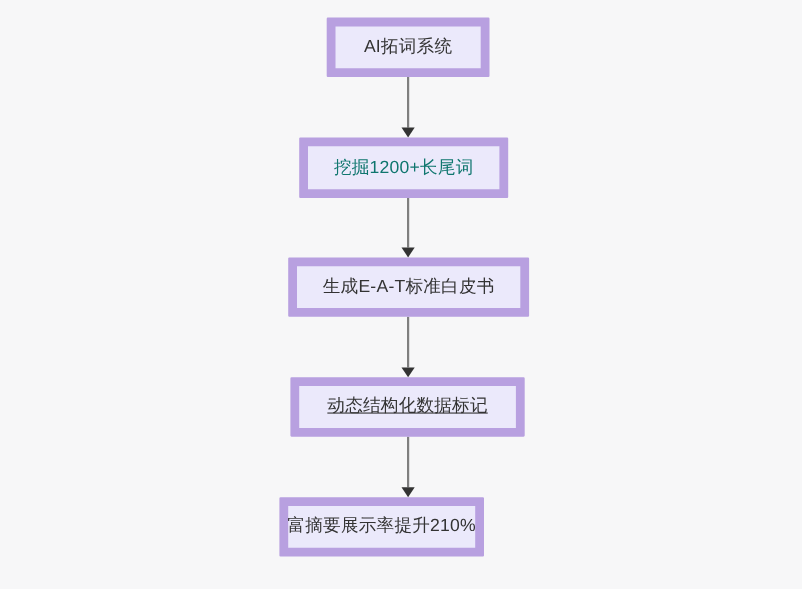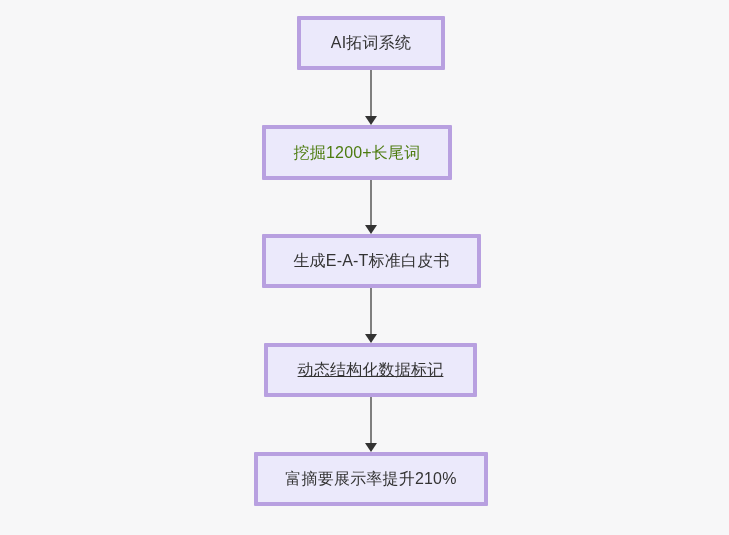--- a/index.html
+++ b/index.html
@@ -16,21 +16,21 @@
   }
   #flowchart-root {
     position: relative;
     width: 729px;
     height: 535px;
   }
   .node {
     position: absolute;
     box-sizing: border-box;
     background: #ebe9fb;
-    border: 4px solid #15803d;
+    border: 8px solid #15803d;
     border-radius: 1px;
     display: flex;
     align-items: center;
     justify-content: center;
     color: #333333;
     font-size: 16px;
     line-height: 1.2;
     letter-spacing: 0.2px;
     white-space: nowrap;
     text-align: center;
@@ -73,29 +73,29 @@
       <g>
         <line class="edge-line" x1="371" y1="397" x2="371" y2="443" stroke="#7f7f7f"></line>
         <polygon class="edge-arrowhead" points="365,443 377,443 371,452" fill="#333333"></polygon>
       </g>
     </svg>
 
   <div class="node" id="node-n1" style="left: 297px; top: 16px; width: 148px; height: 54px; background: rgb(235, 233, 251); border-color: rgb(184, 160, 224); color: rgb(51, 51, 51);">
     <span class="node-label">AI拓词系统</span>
   </div>
 
-  <div class="node" id="node-n2" style="left: 262px; top: 125px; width: 190px; height: 55px; background: rgb(235, 233, 251); border-color: rgb(184, 160, 224); color: #4d7c0f;">
+  <div class="node" id="node-n2" style="left: 272px; top: 125px; width: 190px; height: 55px; background: rgb(235, 233, 251); border-color: rgb(184, 160, 224); color: #0f766e;">
     <span class="node-label">挖掘1200+长尾词</span>
   </div>
 
   <div class="node" id="node-n3" style="left: 262px; top: 234px; width: 219px; height: 54px; background: rgb(235, 233, 251); border-color: rgb(184, 160, 224); color: rgb(51, 51, 51);">
     <span class="node-label">生成E-A-T标准白皮书</span>
   </div>
 
   <div class="node" id="node-n4" style="left: 264px; top: 343px; width: 213px; height: 54px; background: rgb(235, 233, 251); border-color: rgb(184, 160, 224); color: rgb(51, 51, 51); text-decoration: underline;">
     <span class="node-label">动态结构化数据标记</span>
   </div>
 
-  <div class="node" id="node-n5" style="left: 254px; top: 452px; width: 234px; height: 54px; background: rgb(235, 233, 251); border-color: rgb(184, 160, 224); color: rgb(51, 51, 51);">
+  <div class="node" id="node-n5" style="left: 254px; top: 452px; width: 186px; height: 54px; background: rgb(235, 233, 251); border-color: rgb(184, 160, 224); color: rgb(51, 51, 51);">
     <span class="node-label">富摘要展示率提升210%</span>
   </div>
 
 </div>
 
 </body></html>

